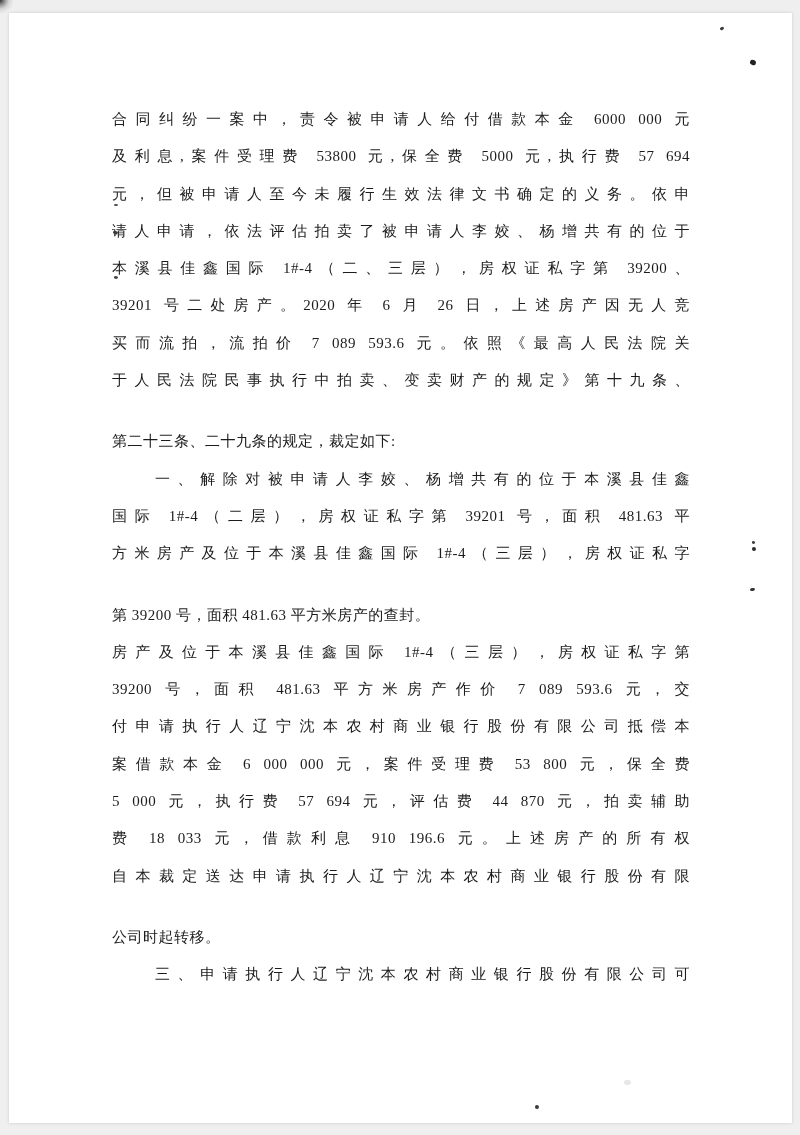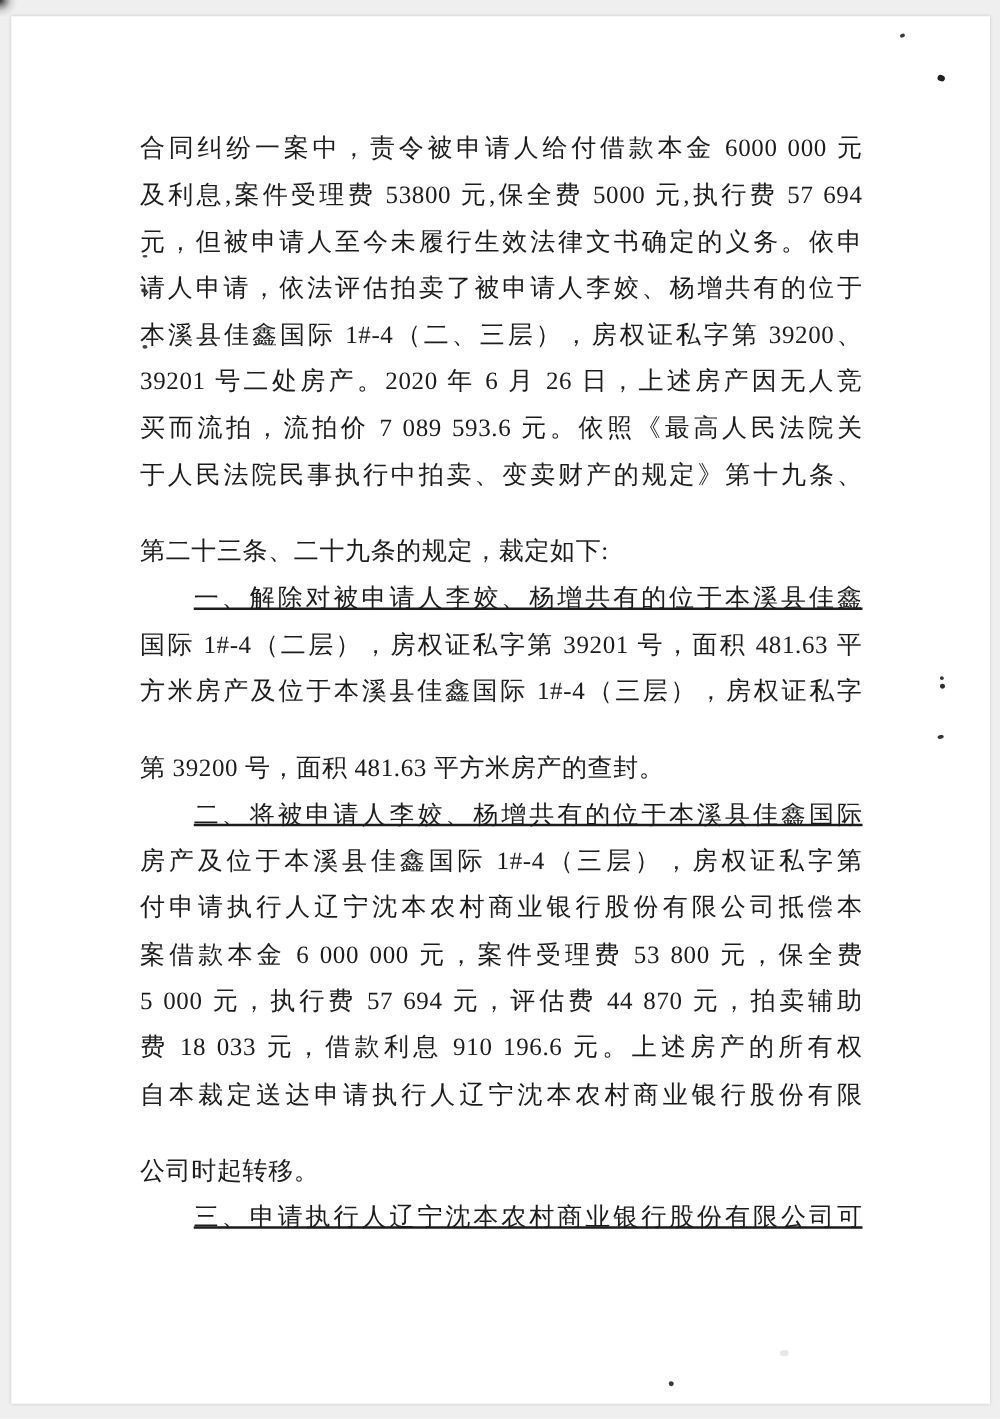--- a/index.html
+++ b/index.html
@@ -22,33 +22,32 @@
     height: 1110px;
     background: #ffffff;
     box-shadow: 0 0 3px rgba(0,0,0,0.15);
   }
   .doc-body {
     position: absolute;
     left: 103px;
     top: 88px;
     width: 578px;
     color: #1c1c1c;
-    font-size: 20px;
+    font-size: 15px;
     line-height: 37.3px;
     letter-spacing: 0.5px;
   }
   .line {
     text-align: justify;
     text-align-last: justify;
     text-justify: inter-character;
     white-space: pre-wrap;
   }
   .line.indent {
     padding-left: 43px;
-    text-decoration: underline;
   }
   .line.para-end {
     text-align-last: left;
     margin-top: 24px;
   }
   
   .corner-smudge {
     position: absolute;
     left: 0;
     top: 0;
@@ -87,22 +86,22 @@
       <div class="line">请人申请，依法评估拍卖了被申请人李姣、杨增共有的位于</div>
       <div class="line">本溪县佳鑫国际 1#-4（二、三层），房权证私字第 39200、</div>
       <div class="line">39201 号二处房产。2020 年 6 月 26 日，上述房产因无人竞</div>
       <div class="line">买而流拍，流拍价 7 089 593.6 元。依照《最高人民法院关</div>
       <div class="line">于人民法院民事执行中拍卖、变卖财产的规定》第十九条、</div>
       <div class="line para-end">第二十三条、二十九条的规定，裁定如下:</div>
       <div class="line indent">一、解除对被申请人李姣、杨增共有的位于本溪县佳鑫</div>
       <div class="line">国际 1#-4（二层），房权证私字第 39201 号，面积 481.63 平</div>
       <div class="line">方米房产及位于本溪县佳鑫国际 1#-4（三层），房权证私字</div>
       <div class="line para-end">第 39200 号，面积 481.63 平方米房产的查封。</div>
-      <div class="line indent">二、将被申请人李姣、杨增共有的位于本溪县佳鑫国际</div>
       <div class="line">房产及位于本溪县佳鑫国际 1#-4（三层），房权证私字第</div>
+      <div class="line">39200 号，面积 481.63 平方米房产作价 7 089 593.6 元，交</div>
       <div class="line">付申请执行人辽宁沈本农村商业银行股份有限公司抵偿本</div>
       <div class="line">案借款本金 6 000 000 元，案件受理费 53 800 元，保全费</div>
       <div class="line">5 000 元，执行费 57 694 元，评估费 44 870 元，拍卖辅助</div>
       <div class="line">费 18 033 元，借款利息 910 196.6 元。上述房产的所有权</div>
       <div class="line">自本裁定送达申请执行人辽宁沈本农村商业银行股份有限</div>
       <div class="line para-end">公司时起转移。</div>
       <div class="line indent">三、申请执行人辽宁沈本农村商业银行股份有限公司可</div>
     </div>
 </div>
 

